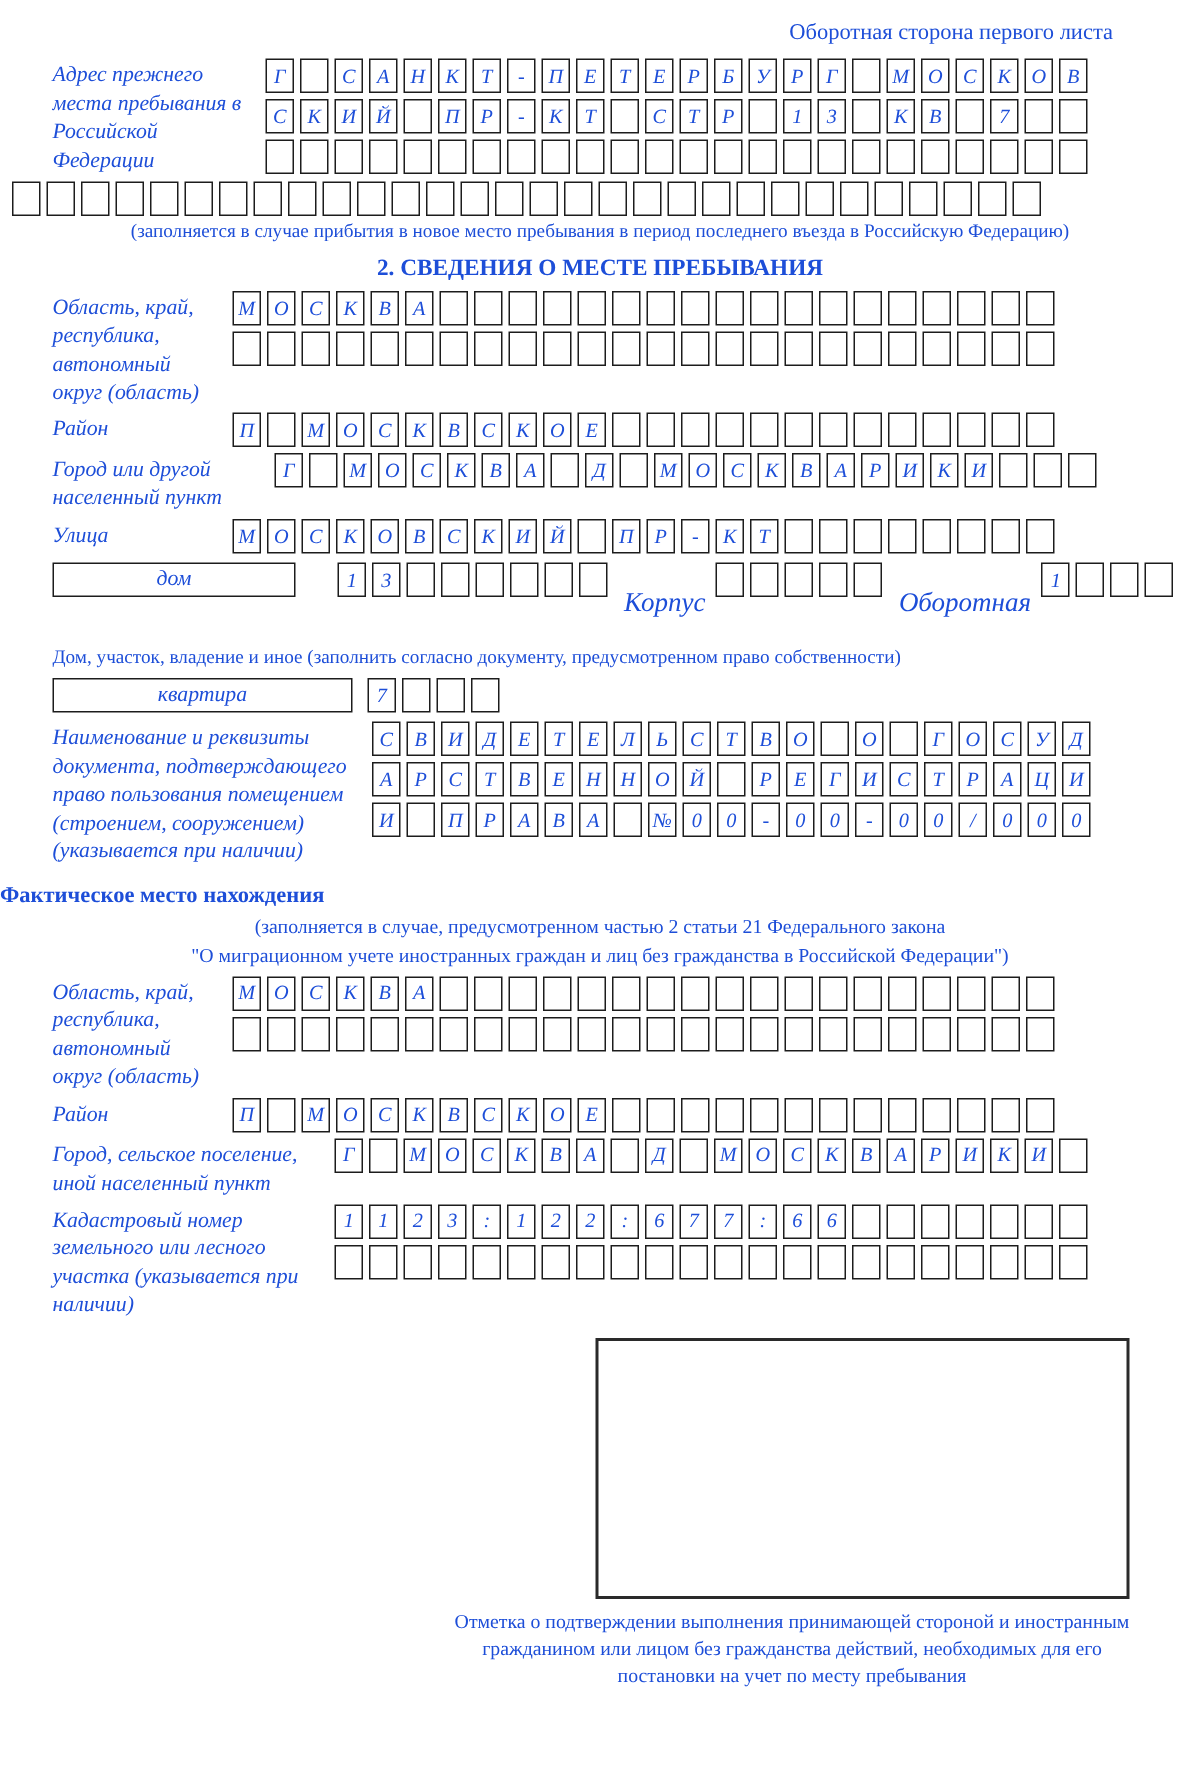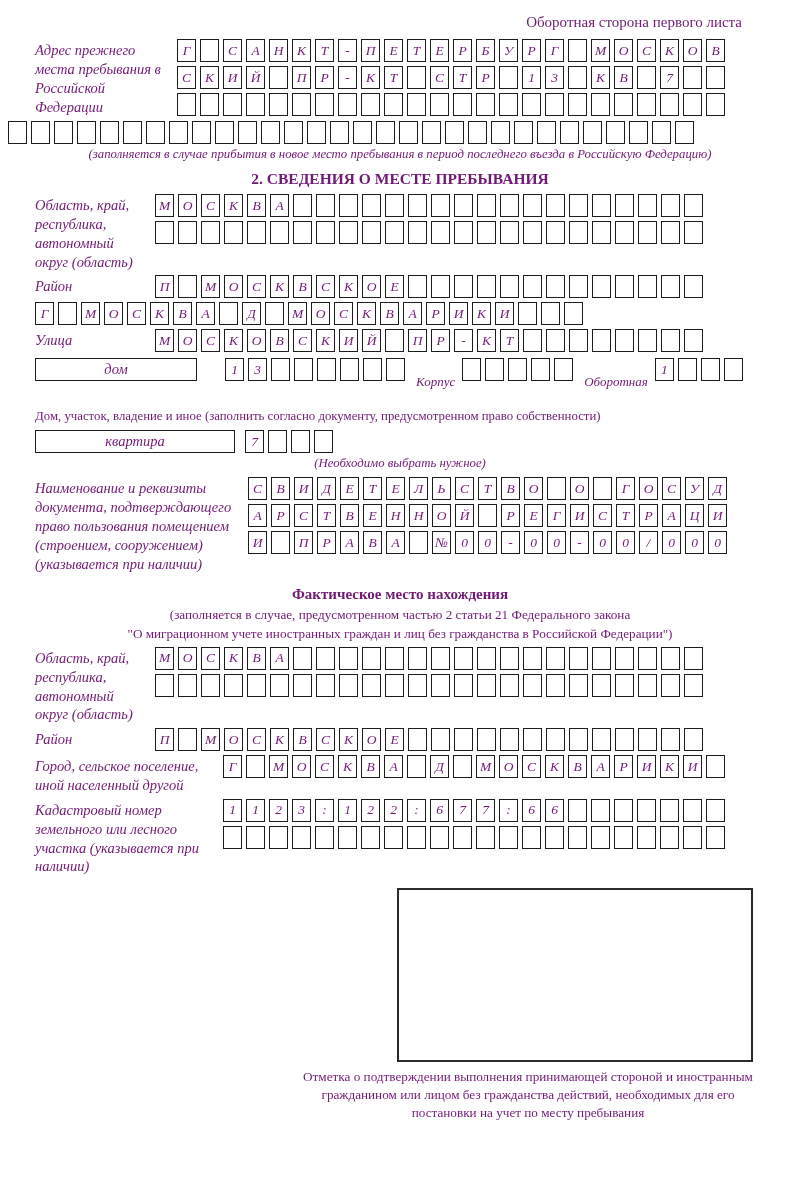--- a/index.html
+++ b/index.html
@@ -1,50 +1,50 @@
 <!DOCTYPE html>
 <html><head>
 <meta charset="utf-8">
 <style>
   html,body{margin:0;padding:0;background:#ffffff;}
   .page{
     width:800px;height:1180px;box-sizing:border-box;
     padding:14px 0 0 0;overflow:hidden;position:relative;
-    font-family:"Liberation Serif","DejaVu Serif",serif;color:#701a75;background:#fff;
+    font-family:"Liberation Serif","DejaVu Serif",serif;color:#1d4ed8;background:#fff;
   }
   .hdr-note{text-align:right;padding-right:58px;font-size:15px;}
   .frow{display:flex;align-items:flex-start;margin-left:35px;font-style:italic;}
   .flabel{font-size:14.5px;line-height:1.3;flex:none;padding-top:2px;}
   .w122{width:130px;margin-right:12px;}
   .w112{width:112px;margin-right:8px;}
   .w140{width:140px;margin-right:8px;}
   .w180{width:180px;margin-right:8px;}
   .w205{width:205px;margin-right:8px;}
   .rowstack > .cells{margin-bottom:4px;}
   .cells{display:flex;flex-wrap:nowrap;}
   .cell{
     flex:none;width:17px;height:21px;border:1.8px solid #1c1c1c;margin-right:4px;
     display:flex;align-items:center;justify-content:center;
     font-size:13.5px;background:#fff;
   }
   .fullrow{margin-left:8px;margin-top:1px;}
-  .caption{font-size:12.8px;text-align:center;margin-top:3px;font-style:italic;}
+  .caption{font-size:12.8px;text-align:center;margin-top:3px;}
   .caption-left{font-size:12.8px;margin:3px 0 0 35px;}
   .sec-title{font-size:15.5px;font-weight:bold;text-align:center;margin-top:8px;}
-  .sub-title{font-size:15px;font-weight:bold;text-align:center;margin-top:12px;}
+  .sub-title{font-size:15px;font-weight:bold;margin-top:12px;}
   .mt4{margin-top:4px;}
   .mt6{margin-top:6px;}
   .mt8{margin-top:8px;}
   .namebox{
     flex:none;border:1.8px solid #1c1c1c;height:21px;display:flex;
     align-items:center;justify-content:center;font-size:14.5px;background:#fff;
   }
   .nb-dom{width:160px;margin-right:28px;}
   .nb-kv{width:198px;margin-right:10px;}
-  .inline-label{font-size:13px;margin:16px 7px;align-self:center;white-space:nowrap;}
+  .inline-label{font-size:18px;margin:16px 7px;align-self:center;white-space:nowrap;}
   .stayrow{display:flex;align-items:center;margin-left:35px;margin-top:8px;font-size:14.5px;}
   .stayrow .cells{margin:0 10px;}
   .gap18{width:18px;flex:none;}
   .gap26{width:26px;flex:none;}
   .stamp-box{
     margin-left:397px;margin-top:12px;width:356px;height:174px;
     border:2px solid #2a2a2a;box-sizing:border-box;background:#fff;
   }
   .stamp-caption{
     margin:6px 0 0 288px;width:480px;text-align:center;font-size:13.2px;line-height:1.35;
@@ -259,20 +259,21 @@
         <span class="cell"></span>
         <span class="cell"></span>
         <span class="cell"></span>
         <span class="cell"></span>
         <span class="cell"></span>
         <span class="cell"></span>
       </div>
   </div>
 
   <div class="frow mt4">
+    <div class="flabel w140">Город или другой населенный пункт</div>
     <div class="cells">
         <span class="cell">Г</span>
         <span class="cell"></span>
         <span class="cell">М</span>
         <span class="cell">О</span>
         <span class="cell">С</span>
         <span class="cell">К</span>
         <span class="cell">В</span>
         <span class="cell">А</span>
         <span class="cell"></span>
@@ -357,21 +358,20 @@
   <div class="frow mt6">
     <div class="namebox nb-kv">квартира</div>
     <div class="cells">
         <span class="cell">7</span>
         <span class="cell"></span>
         <span class="cell"></span>
         <span class="cell"></span>
       </div>
   </div>
 
-  <div class="caption">(Необходимо выбрать нужное)</div>
 
   <div class="frow mt6">
     <div class="flabel w205">Наименование и реквизиты документа, подтверждающего право пользования помещением (строением, сооружением) (указывается при наличии)</div>
     <div class="rowstack">
       <div class="cells">
           <span class="cell">С</span>
           <span class="cell">В</span>
           <span class="cell">И</span>
           <span class="cell">Д</span>
           <span class="cell">Е</span>
@@ -529,21 +529,21 @@
         <span class="cell"></span>
         <span class="cell"></span>
         <span class="cell"></span>
         <span class="cell"></span>
         <span class="cell"></span>
         <span class="cell"></span>
       </div>
   </div>
 
   <div class="frow mt4">
-    <div class="flabel w180">Город, сельское поселение, иной населенный другой</div>
+    <div class="flabel w180">Город, сельское поселение, иной населенный пункт</div>
     <div class="cells">
         <span class="cell">Г</span>
         <span class="cell"></span>
         <span class="cell">М</span>
         <span class="cell">О</span>
         <span class="cell">С</span>
         <span class="cell">К</span>
         <span class="cell">В</span>
         <span class="cell">А</span>
         <span class="cell"></span>

